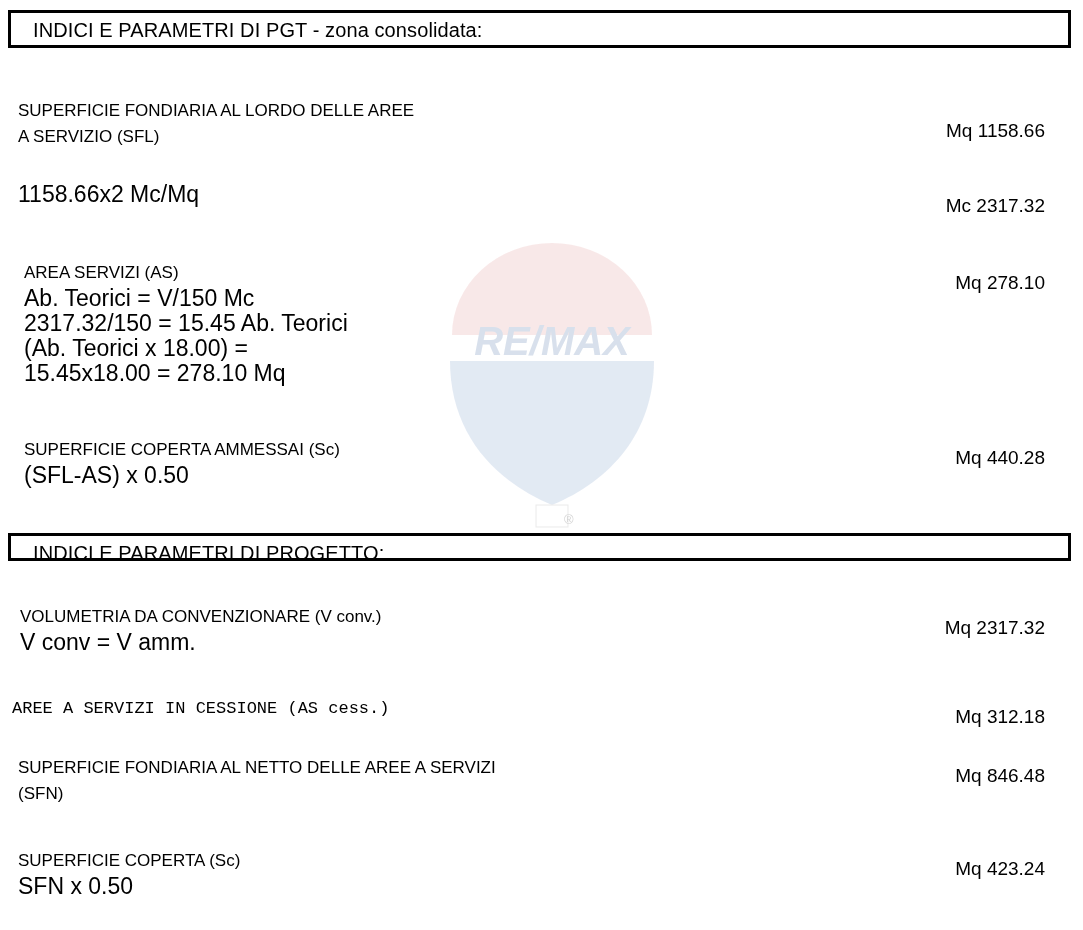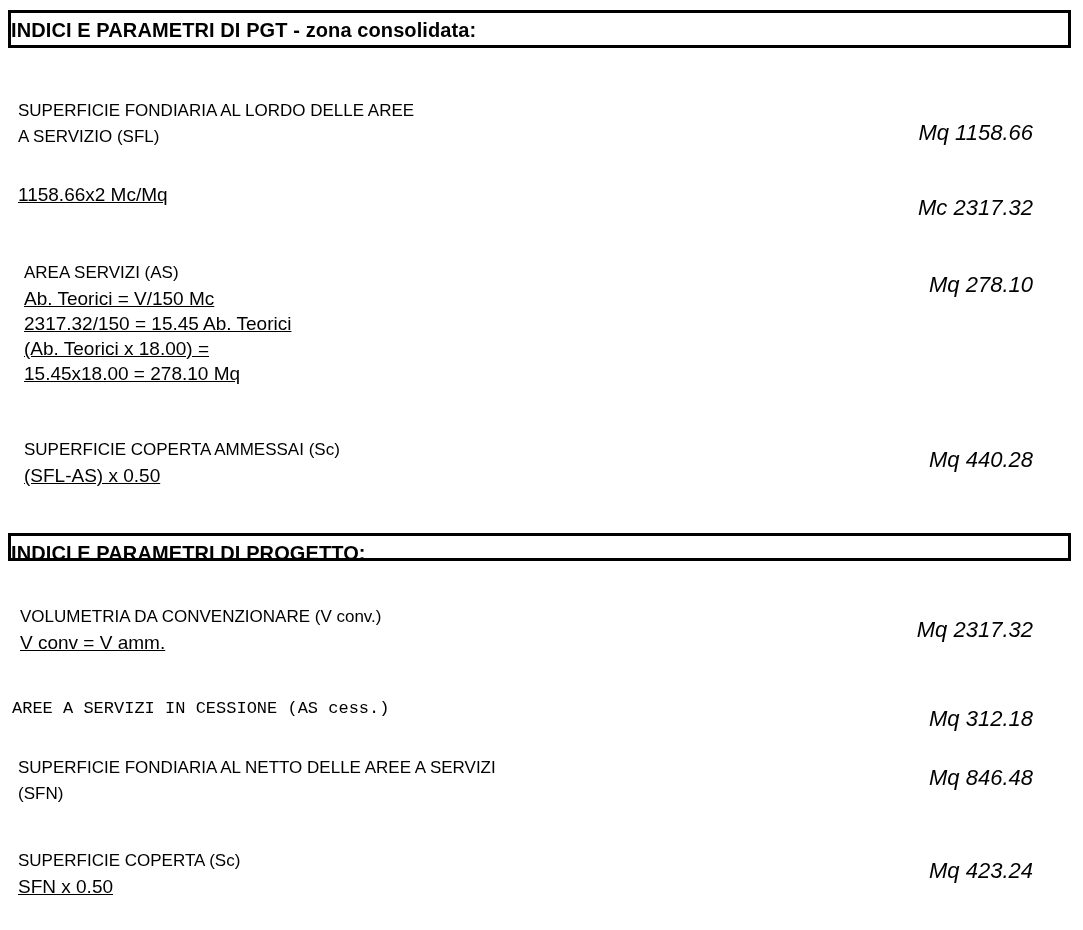--- a/index.html
+++ b/index.html
@@ -37,66 +37,78 @@
   .section-header {
     position: absolute;
     left: 8px;
     width: 1063px;
     border: 3px solid #000000;
     box-sizing: border-box;
     background: #ffffff;
   }
   .section-header .sh-text {
     font-size: 20px;
-    padding: 6px 0 6px 0;
+    padding: 6px 0 6px 22px;
     white-space: nowrap;
     letter-spacing: 0.1px;
-    font-weight: bold;
   }
   #section-header-1 { top: 10px; height: 38px; }
   #section-header-2 { top: 533px; height: 28px; }
 
   
   .entry {
     position: absolute;
     left: 8px;
     width: 1063px;
   }
   .entry .label-block {
     position: absolute;
     left: 10px;
     top: 0;
   }
   .entry .value {
     position: absolute;
-    right: 38px;
+    right: 26px;
     top: 0;
-    font-size: 22px;
+    font-size: 19px;
     white-space: nowrap;
     text-align: right;
-    font-style: italic;
   }
   .line-main {
     font-size: 17px;
     line-height: 26px;
     white-space: nowrap;
   }
   .line-sub {
-    font-size: 19px;
+    font-size: 23px;
     line-height: 25px;
     white-space: nowrap;
-    text-decoration: underline;
   }
   .indent { padding-left: 6px; }
 </style>
 </head>
 <body>
 
 <div class="page">
 
+  <div class="watermark">
+    <svg viewBox="0 0 240 290" width="240" height="290" xmlns="http://www.w3.org/2000/svg">
+
+      <path d="M20,92 A100,92 0 0 1 220,92 Z" fill="#f4d7d7"></path>
+
+      <path d="M18,92 L222,92 L222,118 L18,118 Z" fill="#ffffff"></path>
+
+      <path d="M18,118 L222,118 C222,190 178,238 120,262 C62,238 18,190 18,118 Z" fill="#ccd9ea"></path>
+
+      <rect x="104" y="262" width="32" height="22" fill="#ffffff" stroke="#d9d9d9" stroke-width="1"></rect>
+
+      <text x="120" y="112" text-anchor="middle" font-family="Liberation Sans, sans-serif" font-size="40" font-style="italic" font-weight="bold" fill="#b9c8dd">RE/MAX</text>
+      <text x="132" y="281" font-family="Liberation Sans, sans-serif" font-size="13" fill="#b0b0b0">®</text>
+    </svg>
+  </div>
 
   <div class="section-header" id="section-header-1">
     <div class="sh-text">INDICI E PARAMETRI DI PGT - zona consolidata:</div>
   </div>
 
   <div class="entry" style="top:98px;">
     <div class="label-block">
       <div class="line-main">SUPERFICIE FONDIARIA AL LORDO DELLE AREE</div>
       <div class="line-main">A SERVIZIO (SFL)</div>
     </div>

